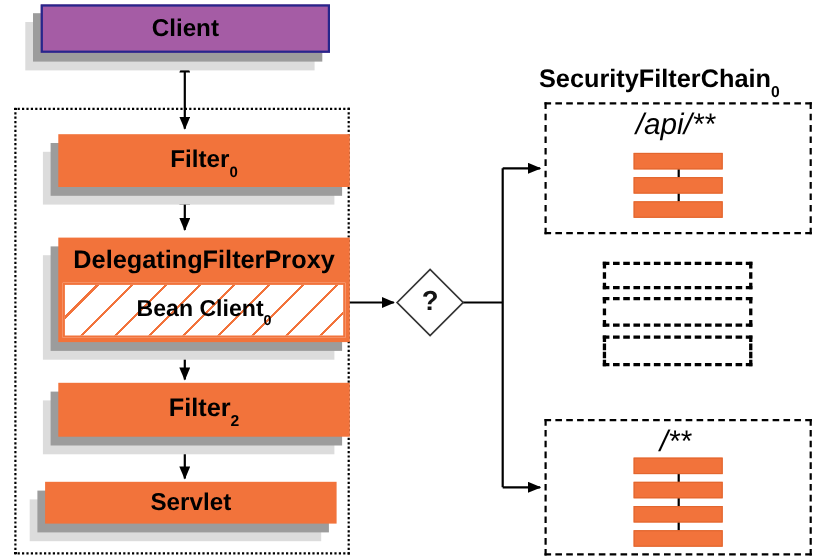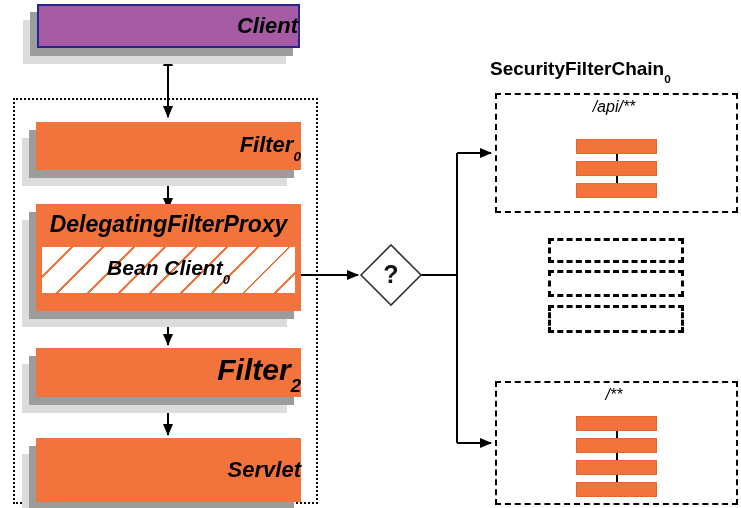--- a/index.html
+++ b/index.html
@@ -8,62 +8,62 @@
     position:relative; width:741px; height:508px; background:#fff;
     font-family:"Liberation Sans", sans-serif; color:#000; overflow:hidden;
   }
   .overlay { position:absolute; left:0; top:0; z-index:0; pointer-events:none; }
   .overlay line { stroke:var(--line,#000); stroke-width:2; }
   .overlay .dm { fill:#ffffff; stroke:var(--diamond-stroke,#333); stroke-width:1.6; }
   .overlay marker path { fill:var(--line,#000); }
 
   .abs { position:absolute; }
   .node {
-    position:absolute; display:flex; align-items:center; justify-content:flex-end;
-    font-weight:bold; text-align:center; z-index:2;font-style:italic;
+    position:absolute; display:flex; align-items:center; justify-content:center;
+    font-weight:bold; text-align:center; z-index:2;
   }
   .shadowed { box-shadow:-7px 8px 0 var(--shadow,#9c9c9c), -14px 16px 0 var(--shadow-light,#dcdcdc); }
-  .orange { background:var(--orange,#F2733B); }
+  .orange { background:var(--orange,#F2733B);margin-left:17px; }
 
   #client { left:37px; top:4px; width:263px; height:44px;
     background:var(--purple,#A55CA5); border:2px solid var(--client-border,#26268B); font-size:22px; }
 
   #filterchain-label { left:4px; top:72px; font-size:22px; font-weight:bold; z-index:2; }
   #filterchain-box { left:13px; top:98px; width:305px; height:406px;
     border:2px dotted #000; z-index:1; background:transparent; }
 
   #filter0 { left:36px; top:122px; width:265px; height:48px; font-size:22px; }
-  #filter2 { left:36px; top:348px; width:265px; height:49px; font-size:30px; }
-  #servlet { left:36px; top:438px; width:265px; height:64px; font-size:22px; }
+  #filter2 { left:36px; top:348px; width:265px; height:49px; font-size:23px; }
+  #servlet { left:24px; top:438px; width:265px; height:38px; font-size:22px; }
 
-  #dfp { left:36px; top:204px; width:265px; height:107px; display:block; }
+  #dfp { left:36px; top:216px; width:265px; height:95px; display:block; }
   #dfp-title { height:41px; display:flex; align-items:center; justify-content:center; font-size:23px; font-weight:bold; }
   #bean-filter {
     position:absolute; left:4px; top:41px; width:257px; height:50px;
     background-color:#fff;
     background-image:repeating-linear-gradient(135deg, transparent 0px, transparent 20px, var(--orange,#F2733B) 20px, var(--orange,#F2733B) 22px);
     border:2px solid var(--orange,#F2733B);
     display:flex; align-items:center; justify-content:center; font-size:21px; font-weight:bold;
   }
 
   sub.ss { font-size:0.62em; position:relative; bottom:-0.25em; font-weight:bold; }
 
   #decision-label { left:378px; top:260px; width:26px; text-align:center;
     font-size:25px; font-weight:bold; z-index:2; color:#141414; }
 
-  .sfc-title { position:absolute; font-size:19px; font-weight:bold; white-space:nowrap; z-index:2; }
+  .sfc-title { position:absolute; font-size:23px; font-weight:bold; white-space:nowrap; z-index:2; }
   #sfc0-title { left:490px; top:58px; }
   #sfcn-title { left:490px; top:352px; }
 
   .sfc-box { position:absolute; border:2px dashed #000; background:transparent; z-index:2; }
   #sfc0-box { left:495px; top:93px; width:243px; height:120px; }
   #sfcn-box { left:495px; top:381px; width:243px; height:124px; }
 
   .pattern { position:absolute; left:0; right:5px; top:3px; text-align:center;
-    font-style:italic; font-size:16px; font-weight:normal; }
+    font-style:italic; font-size:27px; font-weight:normal; }
 
   .bars { position:absolute; left:0; right:0; display:flex; flex-direction:column; align-items:center; gap:7px; }
   #sfc0-box .bars { top:44px; }
   #sfcn-box .bars { top:33px; }
   .bars .bar { width:81px; height:15px; background:var(--orange,#F2733B); border:1px solid #e2662e; }
 
   .ph-box { position:absolute; left:548px; width:136px; border:3px dashed #000; background:transparent; z-index:2; }
   #ph1 { top:238px; height:25px; }
   #ph2 { top:270px; height:27px; }
   #ph3 { top:305px; height:28px; }

